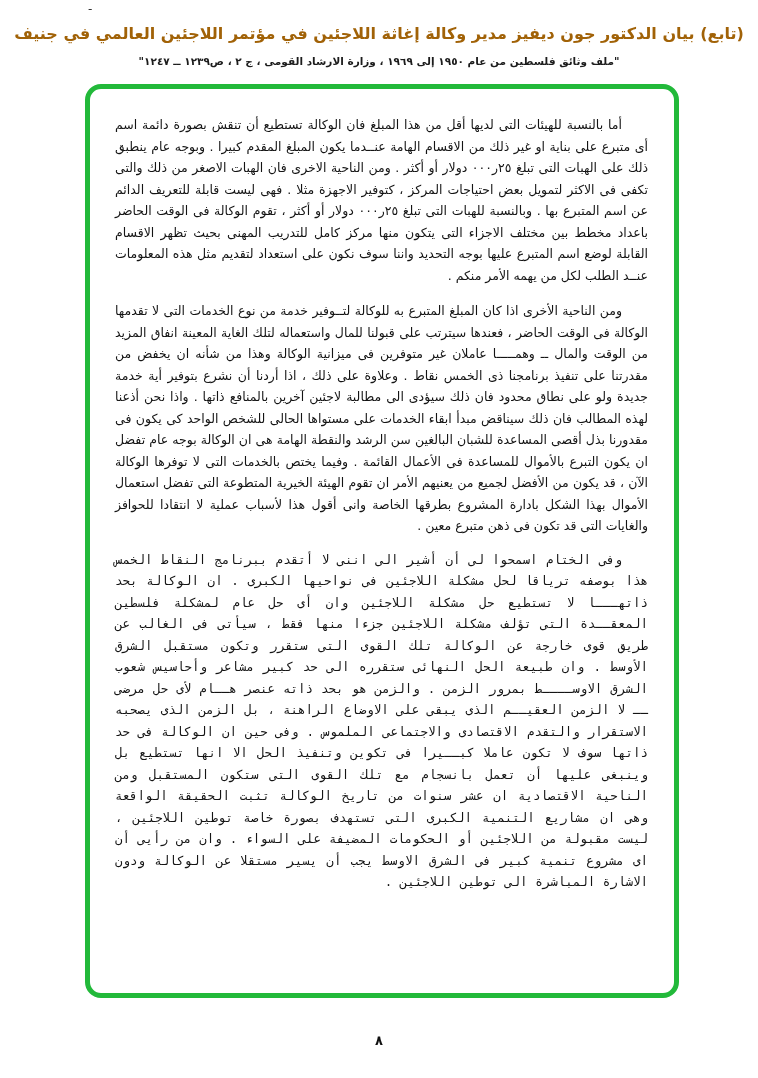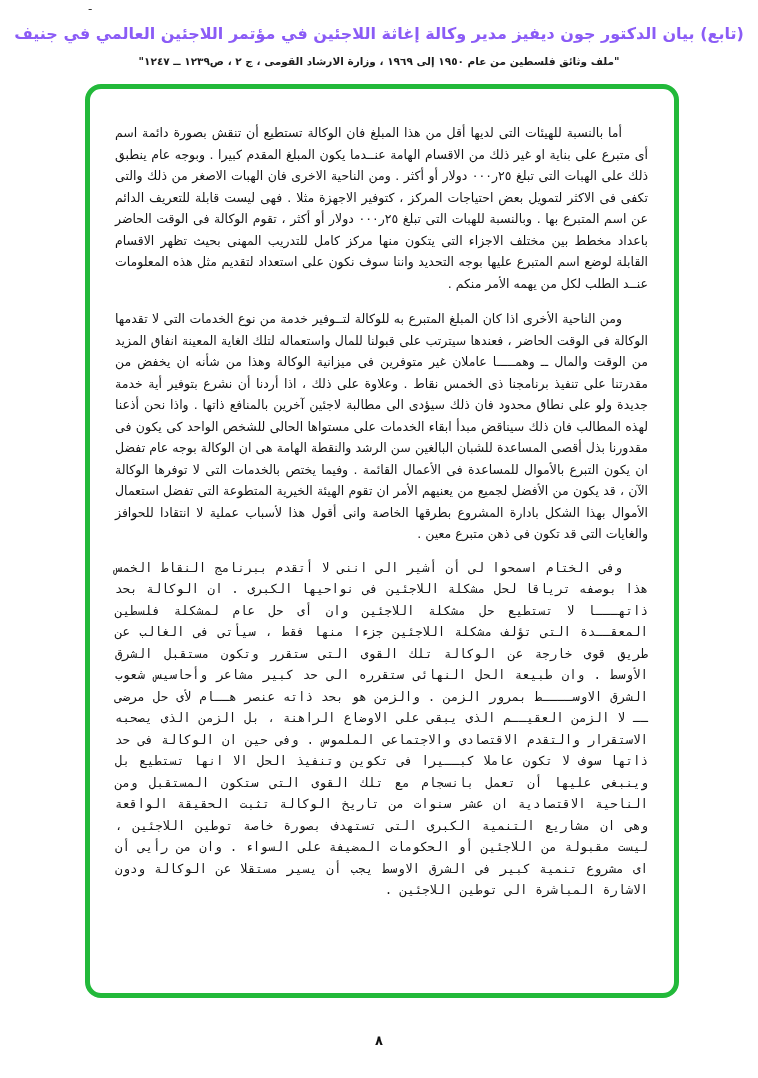--- a/index.html
+++ b/index.html
@@ -28,21 +28,21 @@
   .title {
     position: absolute;
     top: 24px;
     left: 0;
     width: 100%;
     margin: 0;
     direction: rtl;
     text-align: center;
     font-size: 16px;
     font-weight: 700;
-    color: #8b5cf6;
+    color: #a16207;
     letter-spacing: 0;
   }
   .citation {
     position: absolute;
     top: 55px;
     left: 0;
     width: 100%;
     direction: rtl;
     text-align: center;
     font-size: 10.5px;
@@ -63,21 +63,21 @@
   }
   .content {
     direction: rtl;
     padding: 21px 26px 0 25px;
     font-size: 12.5px;
     line-height: 21.5px;
     color: #141414;
     text-align: justify;
   }
   .content p {
-    margin: 12px 0 14px 0;
+    margin: 4px 0 14px 0;
     text-indent: 26px;
   }
   .content p:last-child {
     margin-bottom: 0;
     font-family: Liberation Mono, monospace;
   }
   .page-number {
     position: absolute;
     top: 1033px;
     left: 0;

